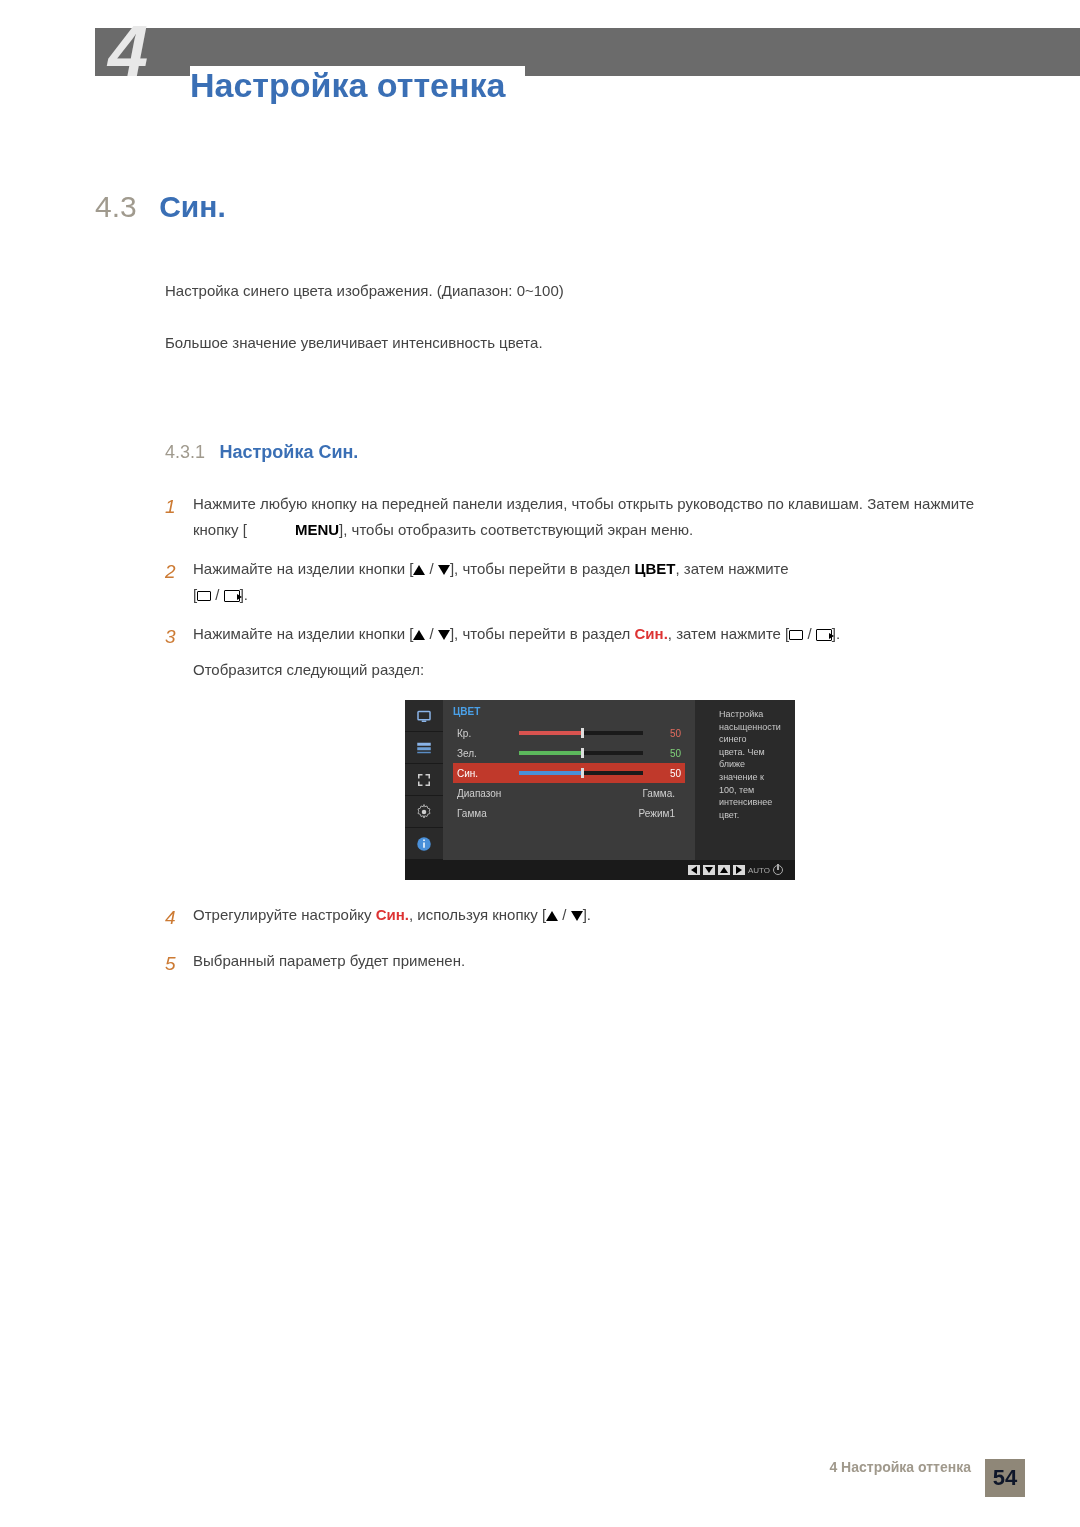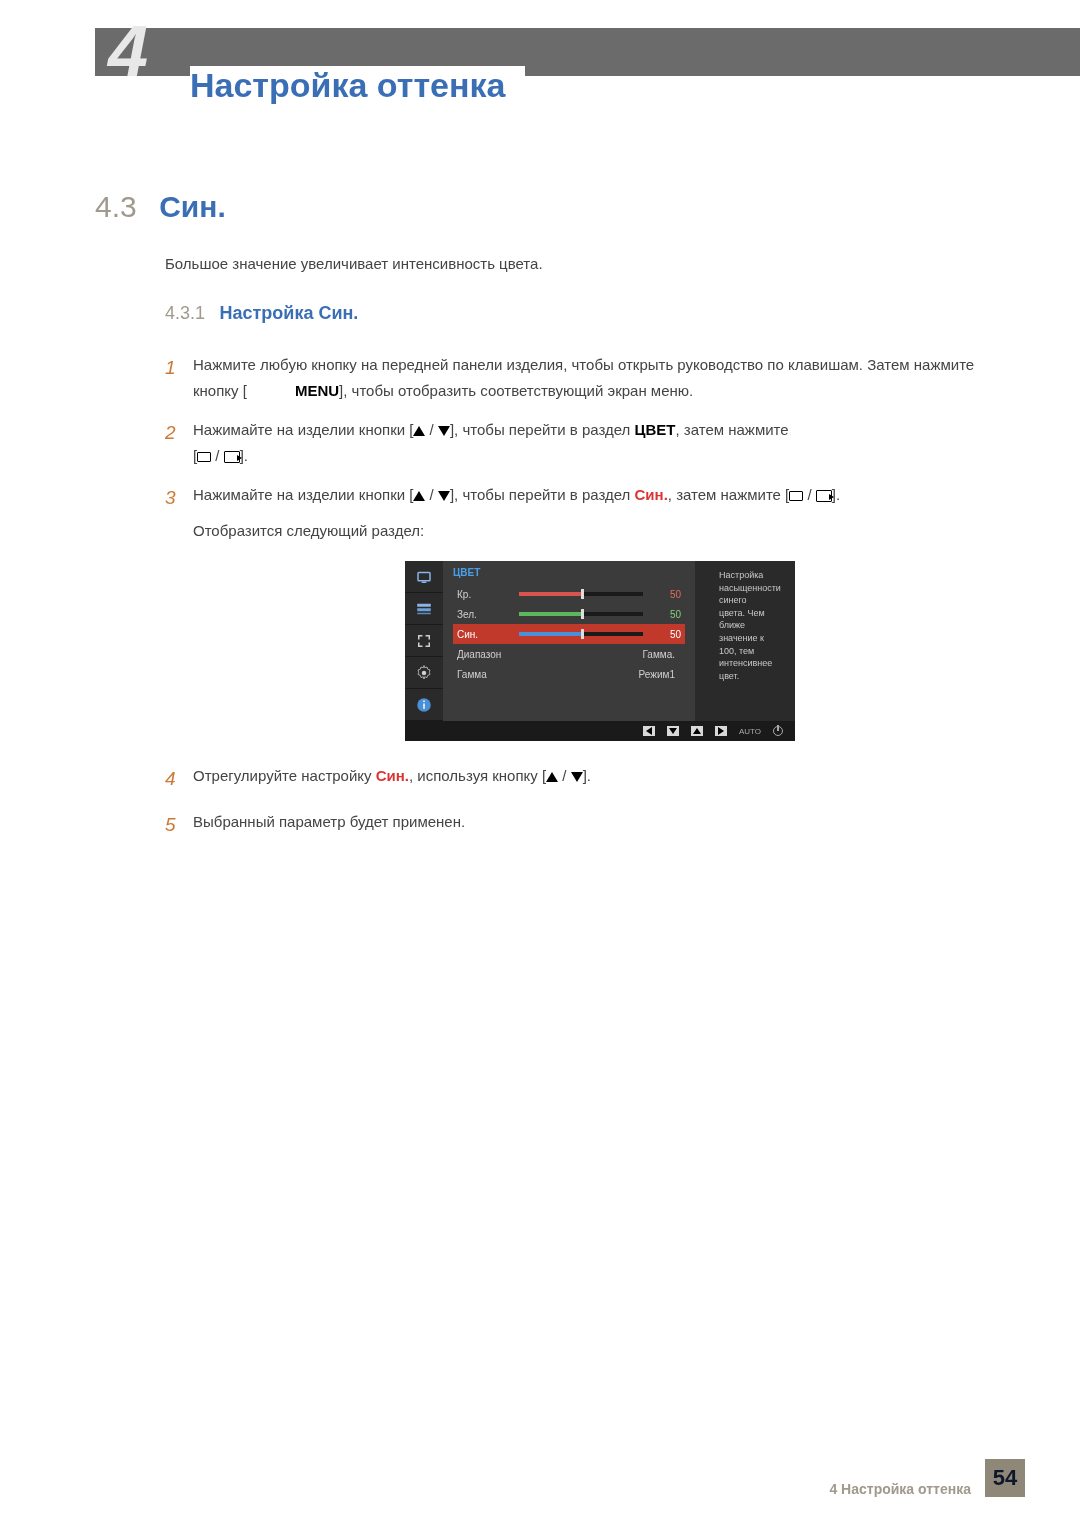--- a/index.html
+++ b/index.html
@@ -71,21 +71,21 @@
   }
   .para2 {
     margin-left: 70px;
     margin-top: 28px;
     font-size: 15px;
     line-height: 1.6;
     color: #444;
   }
   .subsection {
     margin-left: 70px;
-    margin-top: 27px;
+    margin-top: 87px;
   }
   .subsection-num { color: #a09a8e; font-size: 18px; margin-right: 10px; }
   .subsection-title { color: #3a6fb5; font-size: 18px; font-weight: 700; }
   .steps {
     margin-left: 70px;
     margin-top: 28px;
   }
   .step {
     display: flex;
     margin-bottom: 14px;
@@ -162,41 +162,41 @@
   }
   .osd-val { width:30px; text-align:right; }
   .osd-val.red { color:#e26b5e; }
   .osd-val.green { color:#7fd17a; }
   .osd-val.sel { color:#fff; }
   .osd-textval { flex:1; text-align:right; padding-right:6px; }
   .osd-help {
     width:100px; background:#2a2a2a; padding:8px 24px; font-size:9px; line-height:1.4; color:#c8c8c8;
   }
   .osd-bottom {
-    height:20px; background:#1a1a1a; display:flex; justify-content:flex-end; align-items:center; gap:12px; padding-right:12px;
+    height:20px; background:#1a1a1a; display:flex; justify-content:flex-end; align-items:center; gap:3px; padding-right:12px;
   }
   .nav-btn {
     width:12px; height:10px; background:#d9d9d9; display:flex; align-items:center; justify-content:center;
   }
   .nav-btn span { display:block; width:0; height:0; }
   .nb-left span { border-top:4px solid transparent; border-bottom:4px solid transparent; border-right:6px solid #000; }
   .nb-down span { border-left:4px solid transparent; border-right:4px solid transparent; border-top:6px solid #000; }
   .nb-up span { border-left:4px solid transparent; border-right:4px solid transparent; border-bottom:6px solid #000; }
   .nb-right span { border-top:4px solid transparent; border-bottom:4px solid transparent; border-left:6px solid #000; }
   .nb-auto { color:#aaa; font-size:8px; }
   .nb-power { width:10px; height:10px; border:1.5px solid #aaa; border-radius:50%; position:relative; }
   .nb-power::after { content:""; position:absolute; left:3px; top:-2px; width:2px; height:6px; background:#aaa; }
 
   
   .footer {
     position:absolute;
     bottom:30px;
     right:55px;
     display:flex;
-    align-items:flex-end;
+    align-items:flex-start;
     gap:14px;
   }
   .footer-text { color:#a0998c; font-size:14px; font-weight:700; }
   .footer-page {
     background:#8f8778; color:#0f172a; font-size:22px; font-weight:700;
     width:40px; height:38px; display:flex; align-items:center; justify-content:center;
   }
 </style>
 </head>
 <body>
@@ -207,20 +207,21 @@
   <div class="header-title">Настройка оттенка</div>
 </div>
 
 <div class="content">
 
   <div>
     <span class="section-num">4.3</span>
     <span class="section-title">Син.</span>
   </div>
 
+  <p class="para">Настройка синего цвета изображения. (Диапазон: 0~100)</p>
   <p class="para2">Большое значение увеличивает интенсивность цвета.</p>
 
   <div class="subsection">
     <span class="subsection-num">4.3.1</span>
     <span class="subsection-title">Настройка Син.</span>
   </div>
 
   <div class="steps">
 
     <div class="step">

